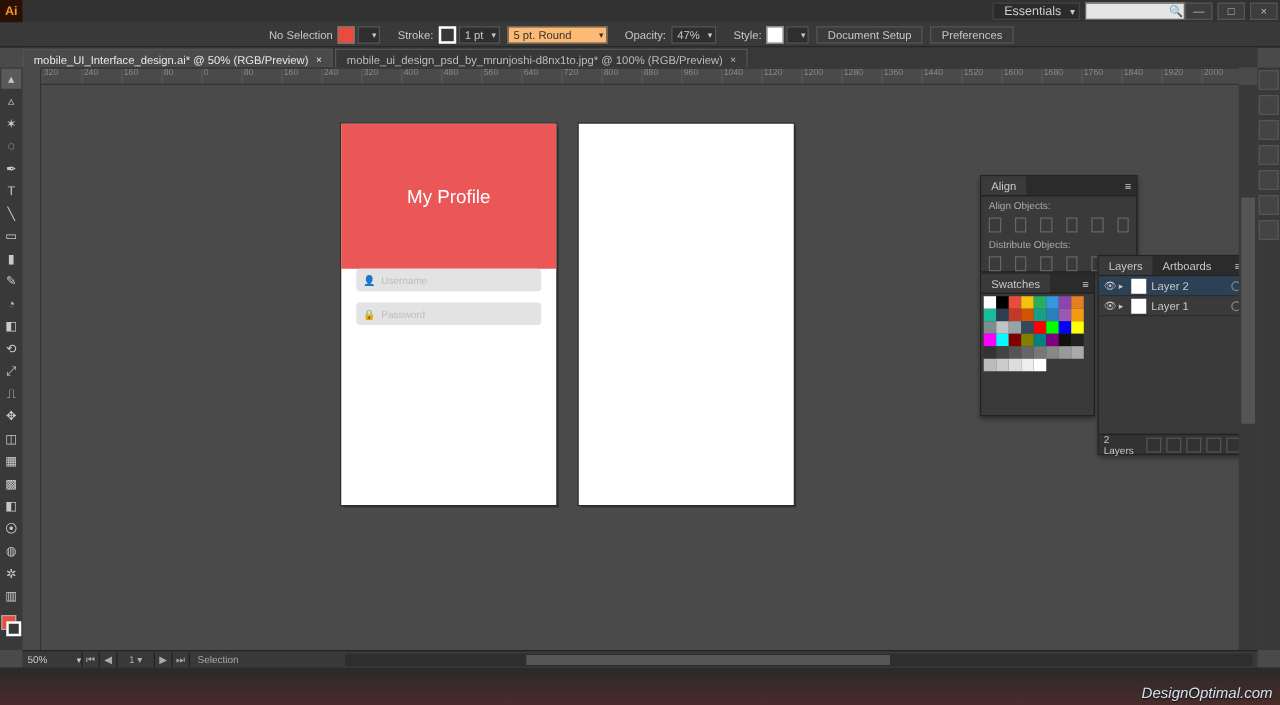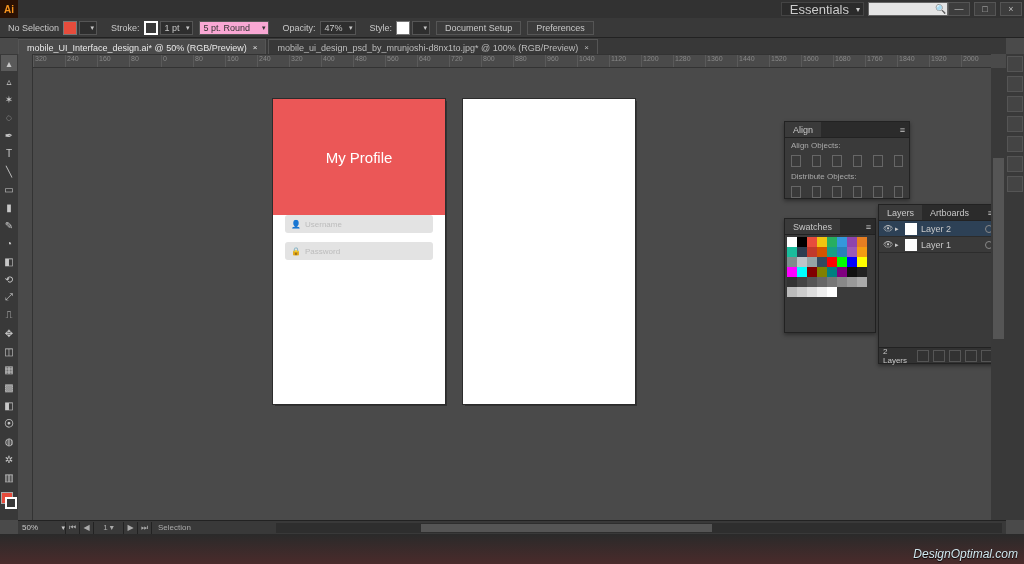--- a/index.html
+++ b/index.html
@@ -6,27 +6,27 @@
 html,body { width: 1024px; height: 564px; overflow: hidden; background:#4a4a4a; }
 
 
 #menubar { position:absolute; left:0; top:0; right:0; height:18px; background:#323232; color:#d8d8d8; font-size:10px; display:flex; }
 #menubar .ai-logo { width:18px; height:18px; background:#2a1104; color:#f7941e; font-weight:bold; font-size:10px; display:flex; align-items:center; justify-content:center; }
 #menubar .menu-item { padding:0 7px; cursor:default; }
 #window-controls { position:absolute; top:0; right:0; height:18px; display:flex; }
 #window-controls div { width:22px; height:14px; margin:2px 2px 0 2px; background:#3d3d3d; border:1px solid #555; color:#bbb; font-size:9px; display:flex; align-items:center; justify-content:center; }
 
 
-#ws-switch { position:absolute; top:2px; right:160px; height:14px; background:#2b2b2b; color:#ccc; font-size:13px; padding:0 14px 0 8px; border:1px solid #444; display:flex; align-items:center; }
+#ws-switch { position:absolute; top:2px; right:160px; height:14px; background:#2b2b2b; color:#ccc; font-size:10px; padding:0 14px 0 8px; border:1px solid #444; display:flex; align-items:center; }
 #ws-switch:after { content:"▾"; position:absolute; right:3px; font-size:8px; }
 #search-box { position:absolute; top:2px; right:76px; width:80px; height:14px; background:#e4e4e4; border:1px solid #666; }
 #search-icon { position:absolute; top:2px; right:76px; width:14px; height:14px; color:#555; font-size:9px; display:flex; align-items:center; justify-content:center; }
 
 
-#optbar { position:absolute; left:0; top:18px; right:0; height:20px; background:#393939; color:#c8c8c8; font-size:9px; display:flex; align-items:center; border-bottom:1px solid #222;}
+#optbar { position:absolute; left:0; top:18px; right:0; height:20px; background:#393939; color:#c8c8c8; font-size:9px; display:flex; align-items:center; border-bottom:1px solid #222;justify-content:center;}
 #optbar .lab { margin:0 4px 0 8px; }
 #optbar .swatch { width:14px; height:14px; border:1px solid #777; margin-right:2px; }
 #optbar .drop { height:14px; border:1px solid #555; background:#2e2e2e; padding:0 12px 0 4px; margin-right:6px; position:relative; display:flex; align-items:center;}
 #optbar .drop:after { content:"▾"; position:absolute; right:2px; font-size:7px;}
 #optbar .btn { height:14px; border:1px solid #555; background:#3b3b3b; padding:0 8px; margin-right:6px; display:flex; align-items:center; }
 
 
 #doctabs { position:absolute; left:18px; top:38px; right:18px; height:16px; background:#383838; color:#bcbcbc; font-size:9px; display:flex; align-items:flex-end;}
 #doctabs .tab { height:15px; padding:1px 8px 0 8px; margin-right:2px; border:1px solid #555; border-bottom:none; display:flex; align-items:center;}
 #doctabs .tab.active { background:#4a4a4a; color:#e8e8e8;}
@@ -60,21 +60,21 @@
 .field:first-of-type { margin-top:24px;}
 .loginbtn { margin:22px 12px 0 12px; height:20px; background:#e74c3c; border-radius:3px; color:#fff; font-size:9px; display:flex; align-items:center; justify-content:center;}
 
 
 .panel { position:absolute; background:#3a3a3a; border:1px solid #222; font-size:9px; color:#c8c8c8; box-shadow:0 2px 4px rgba(0,0,0,.4);}
 .panel .tabrow { height:16px; background:#2b2b2b; display:flex; align-items:center; border-bottom:1px solid #222;}
 .panel .tabrow .ptab { padding:0 8px; height:100%; display:flex; align-items:center;}
 .panel .tabrow .ptab.active { background:#3a3a3a;}
 .panel .tabrow .menu { margin-left:auto; padding:0 4px;}
 
-#p-align { left:784px; top:121px; width:126px; height:78px;}
+#p-align { left:784px; top:140px; width:126px; height:78px;}
 #p-align .section { padding:3px 6px; font-size:8px; color:#aaa;}
 #p-align .iconsrow { display:flex; padding:2px 6px; gap:11px;}
 #p-align .iconsrow div { width:12px; height:12px; border:1px solid #666;}
 
 #p-swatches { left:784px; top:218px; width:92px; height:115px;}
 #p-swatches .swgrid { display:flex; flex-wrap:wrap; padding:2px;}
 #p-swatches .swgrid div { width:10px; height:10px;}
 
 #p-layers { left:878px; top:204px; width:120px; height:160px;}
 #p-layers .lrow { height:16px; display:flex; align-items:center; border-bottom:1px solid #2c2c2c; padding:0 4px;}
@@ -114,21 +114,21 @@
   <div>×</div>
 </div>
 
 <div id="optbar">
   <span class="lab">No Selection</span>
   <div class="swatch" style="background:#e74c3c"></div>
   <div class="drop" style="width:8px"></div>
   <span class="lab">Stroke:</span>
   <div class="swatch" style="background:#393939;border:2px solid #fff"></div>
   <div class="drop">1 pt</div>
-  <div class="drop" style="width:70px;background:#f9a8d4;color:#333">5 pt. Round</div>
+  <div class="drop" style="width:80px;background:#fdba74;color:#333">5 pt. Round</div>
   <span class="lab">Opacity:</span>
   <div class="drop">47%</div>
   <span class="lab">Style:</span>
   <div class="swatch" style="background:#fff"></div>
   <div class="drop" style="width:8px"></div>
   <div class="btn">Document Setup</div>
   <div class="btn">Preferences</div>
 </div>
 
 <div id="doctabs">

